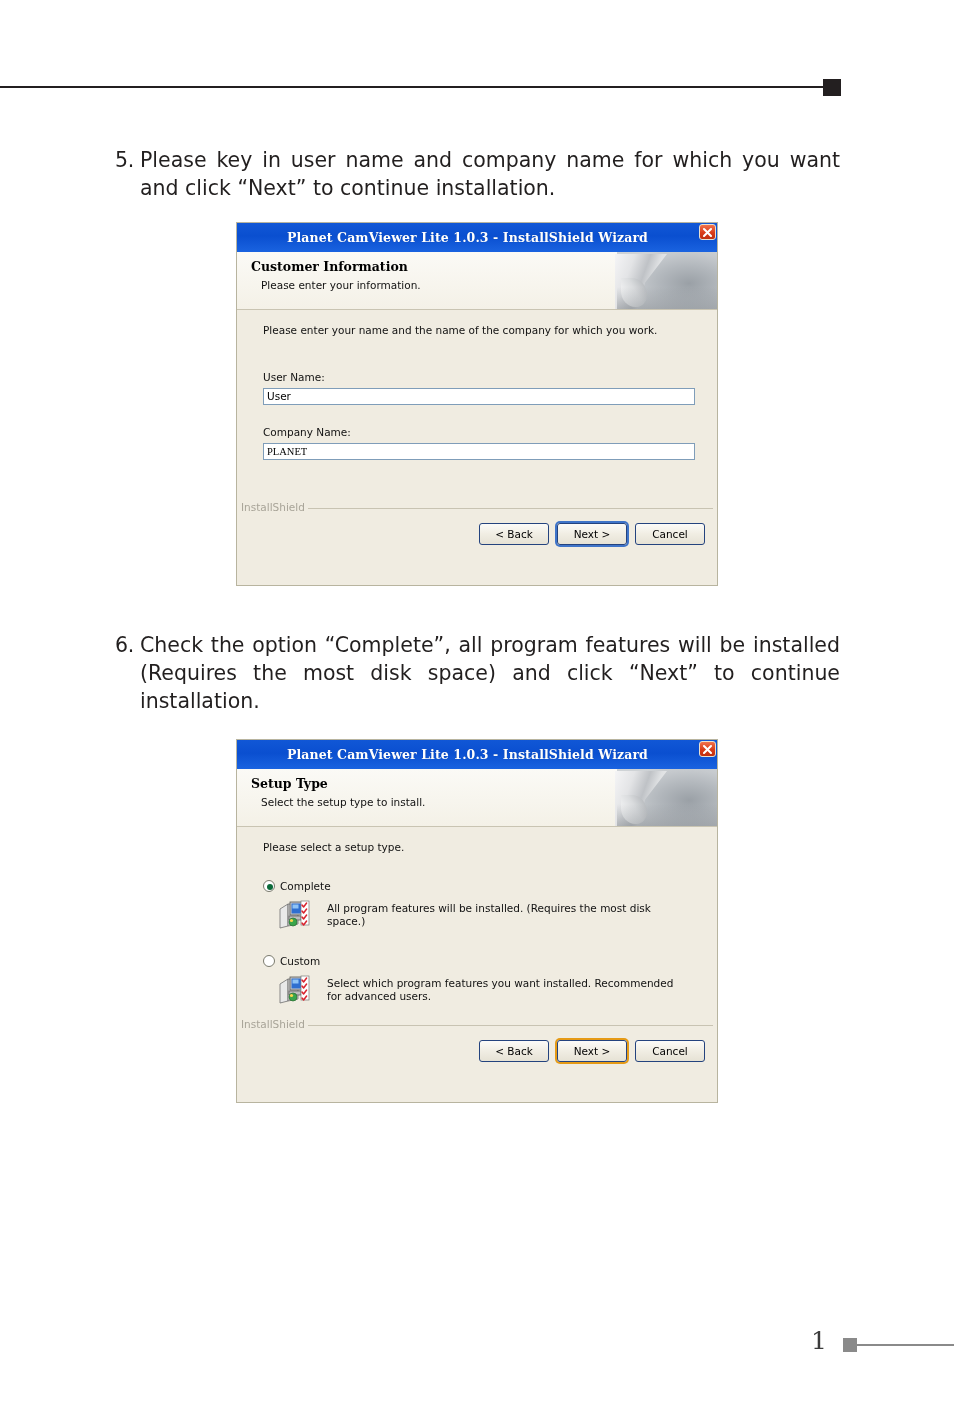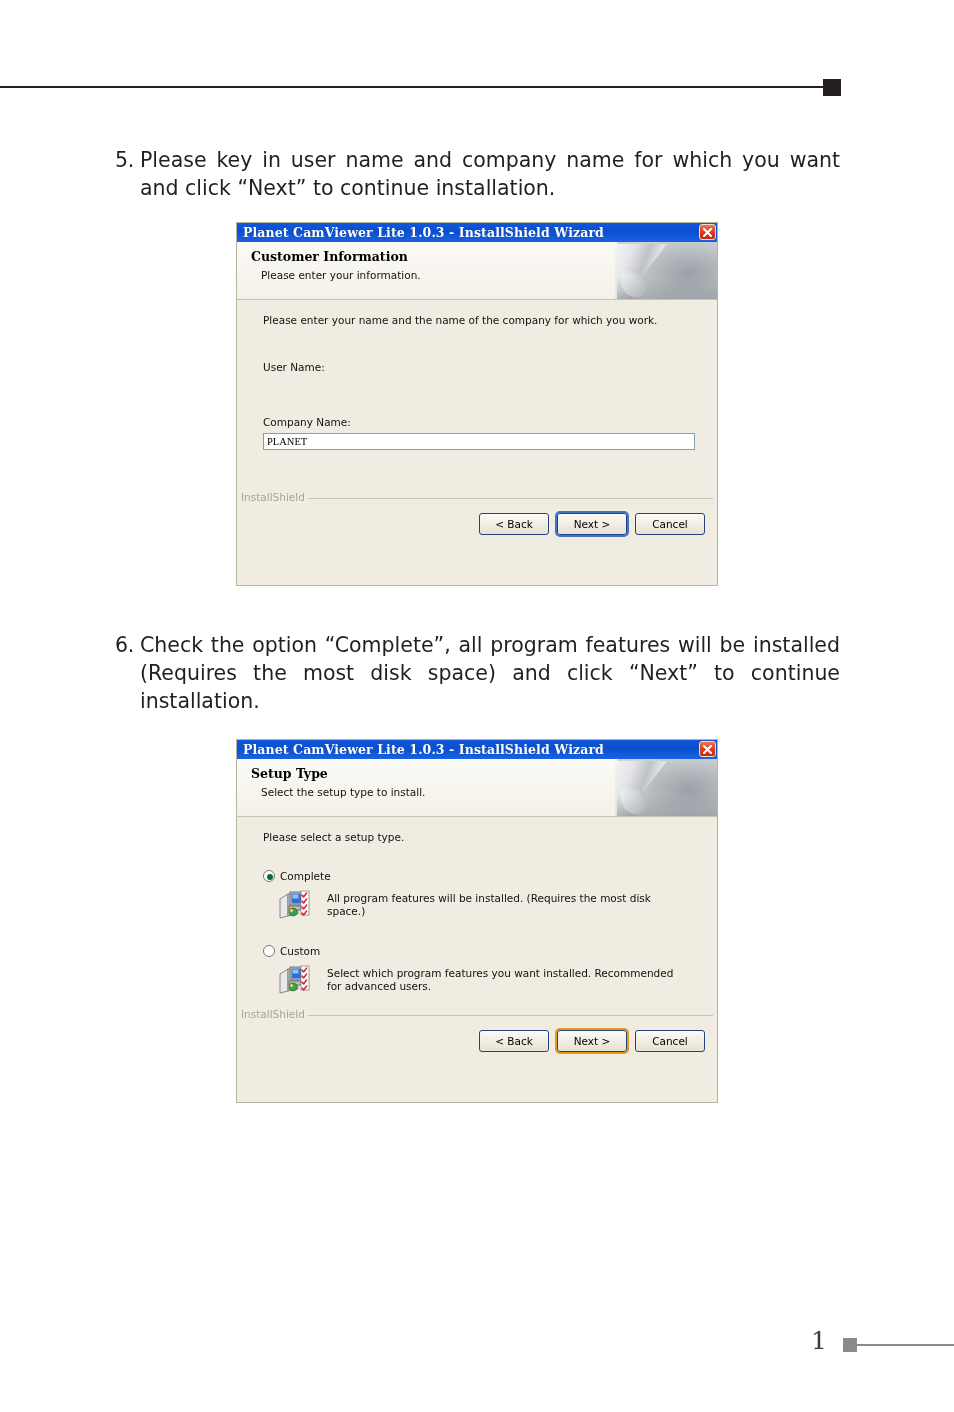--- a/index.html
+++ b/index.html
@@ -36,22 +36,22 @@
   .dialog {
     position:absolute; left:236px; width:482px;
     background:#f0ece1;
     font-family:"DejaVu Sans", sans-serif;
     border:1px solid #b8b49f;
   }
   #dialog1 { top:222px; height:364px; }
   #dialog2 { top:739px; height:364px; }
 
   .titlebar {
-    height:19px; background:linear-gradient(180deg,#1157d6 0%,#0a4fd0 45%,#1a63e0 100%);
-    position:relative; display:flex; align-items:center;
+    height:29px; background:linear-gradient(180deg,#1157d6 0%,#0a4fd0 45%,#1a63e0 100%);
+    position:relative; display:flex; align-items:center;padding-left:44px;
   }
   .titlebar-text {
     color:#ffffff; font-family:"DejaVu Serif", serif; font-weight:bold;
     font-size:12.5px; letter-spacing:0.1px; margin-left:6px;
     white-space:nowrap; text-shadow:0 0 1px rgba(0,0,0,0.25);
   }
   .close-btn {
     position:absolute; right:1px; top:1px; width:17px; height:16px;
     background:linear-gradient(180deg,#f2734c 0%,#d93b18 55%,#bf2f10 100%);
     border:1px solid #e8e0d0; border-radius:3px;
@@ -188,20 +188,21 @@
       <div class="curl"></div>
       <div class="curl2"></div>
       <div class="shade"></div>
     </div>
   </div>
 
   <div class="dlg-body">
     <div class="intro-text">Please enter your name and the name of the company for which you work.</div>
 
     <div class="field-label" style="left:26px; top:61px;">User Name:</div>
+    <div class="text-input" style="top:78px;">User</div>
 
     <div class="field-label" style="left:26px; top:116px;">Company Name:</div>
     <div class="text-input" style="top:133px;font-family:Liberation Serif, serif;">PLANET</div>
 
     <div class="is-footer">
       <div class="is-rule"></div>
       <div class="is-label">InstallShield</div>
       <div class="btn-row">
         <div class="btn">&lt; Back</div>
         <div class="btn focus-blue">Next &gt;</div>

